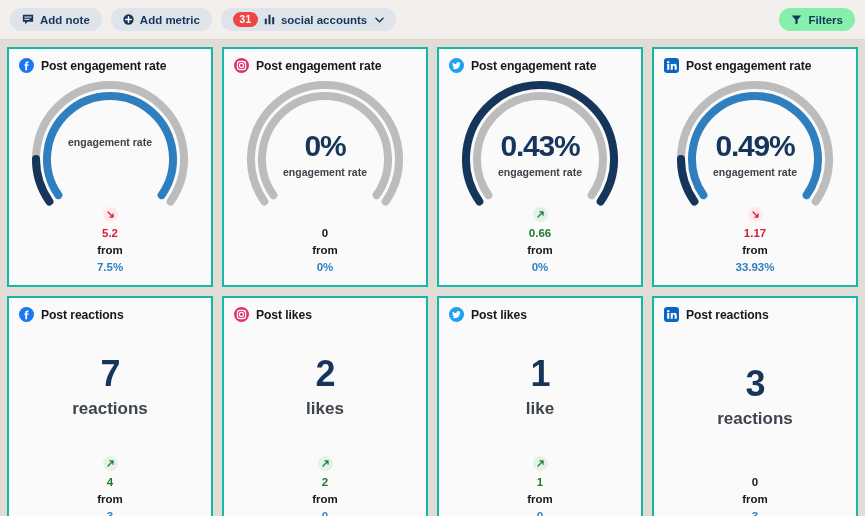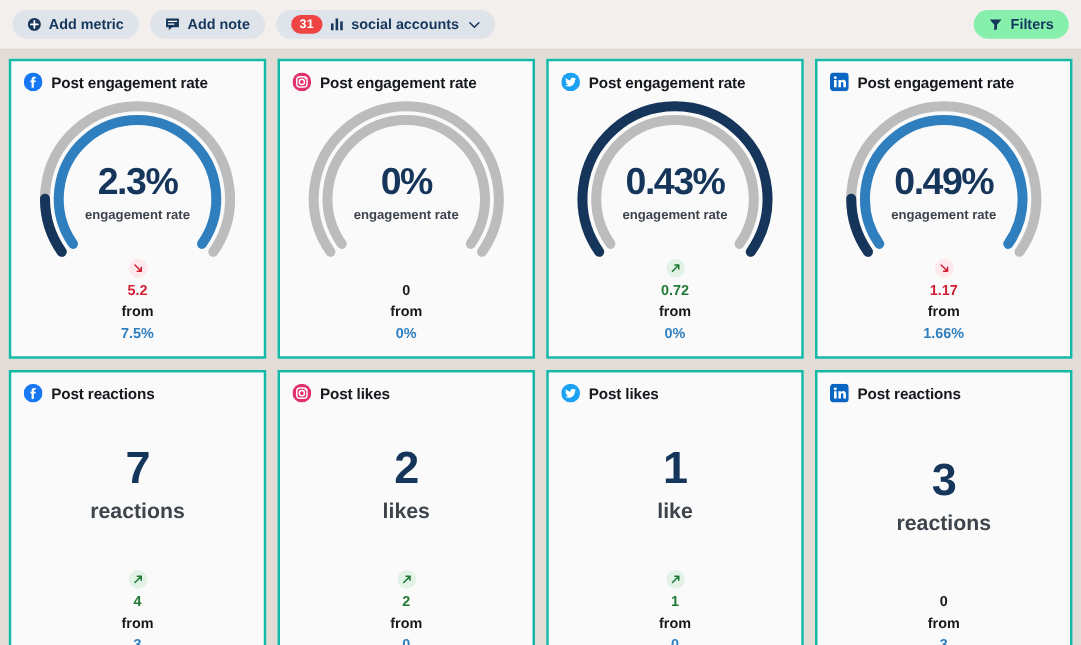--- a/index.html
+++ b/index.html
@@ -123,36 +123,36 @@
   .d-from { color: #15181c; font-weight: bold; }
   .d-prev { color: #2f7fbf; font-weight: bold; }
 </style>
 </head>
 <body>
 
 <div class="toolbar">
 
   <div class="pill">
     <span class="ico">
+      <svg width="12" height="11" viewBox="0 0 16 15">
+          <path d="M1 1h14v9.5H7.5L4 14v-3.5H1z" fill="#16355b"></path>
+          <path d="M3.6 4.2h8.8M3.6 7.2h6" stroke="#fff" stroke-width="1.3" stroke-linecap="round"></path>
+        </svg>
+    </span>
+    <span>Add note</span>
+  </div>
+
+  <div class="pill">
+    <span class="ico">
       <svg width="11" height="11" viewBox="0 0 16 16">
           <circle cx="8" cy="8" r="7.5" fill="#16355b"></circle>
           <path d="M8 4v8M4 8h8" stroke="#fff" stroke-width="2.1" stroke-linecap="round"></path>
         </svg>
     </span>
     <span>Add metric</span>
-  </div>
-
-  <div class="pill">
-    <span class="ico">
-      <svg width="12" height="11" viewBox="0 0 16 15">
-          <path d="M1 1h14v9.5H7.5L4 14v-3.5H1z" fill="#16355b"></path>
-          <path d="M3.6 4.2h8.8M3.6 7.2h6" stroke="#fff" stroke-width="1.3" stroke-linecap="round"></path>
-        </svg>
-    </span>
-    <span>Add note</span>
   </div>
 
   <div class="pill">
     <span class="count-badge">31</span>
     <span class="ico">
       <svg width="11" height="11" viewBox="0 0 14 14">
           <rect x="1" y="6" width="2.6" height="7" fill="#16355b"></rect>
           <rect x="5.7" y="1" width="2.6" height="12" fill="#16355b"></rect>
           <rect x="10.4" y="4" width="2.6" height="9" fill="#16355b"></rect>
         </svg>
@@ -189,21 +189,20 @@
         <span class="card-title">Post engagement rate</span>
       </div>
       <div class="gauge-wrap">
          <div class="gauge">
            <svg viewBox="0 0 168 168">
             <path d="M 23.38 126.44 A 74 74 0 1 1 144.62 126.44" stroke="#bcbcbc" stroke-width="8" fill="none" stroke-linecap="round"></path>
             <path d="M 23.38 126.44 A 74 74 0 0 1 10.00 84.00" stroke="#16355b" stroke-width="8" fill="none" stroke-linecap="round"></path>
             <path d="M 32.39 120.14 A 63 63 0 1 1 135.61 120.14" stroke="#2f7fbf" stroke-width="8" fill="none" stroke-linecap="round"></path>
           </svg>
            <div class="gauge-center">
-             <div class="big-pct">2.3%</div>
              <div class="sub-label">engagement rate</div>
            </div>
          </div>
        </div>
       <div class="delta">
       <span class="delta-badge down">
        <svg width="9" height="9" viewBox="0 0 10 10">
          <path d="M2.2 2.2L7.8 7.8M7.8 4.3v3.5H4.3" stroke="#d21f35" stroke-width="1.35" fill="none" stroke-linecap="round" stroke-linejoin="round"></path>
        </svg>
      </span>
@@ -264,21 +263,21 @@
              <div class="sub-label">engagement rate</div>
            </div>
          </div>
        </div>
       <div class="delta">
       <span class="delta-badge up">
        <svg width="9" height="9" viewBox="0 0 10 10">
          <path d="M2.2 7.8L7.8 2.2M4.3 2.2h3.5v3.5" stroke="#1e7a35" stroke-width="1.35" fill="none" stroke-linecap="round" stroke-linejoin="round"></path>
        </svg>
      </span>
-      <span class="d-val up">0.72</span>
+      <span class="d-val up">0.66</span>
       <span class="d-from">from</span>
       <span class="d-prev">0%</span>
     </div>
     </div>
     <div class="card">
       <div class="card-head">
         <span>
           <svg class="sico" viewBox="0 0 16 16">
             <rect width="16" height="16" rx="3.4" fill="#0a66c2"></rect>
             <circle cx="4.5" cy="4.4" r="1.25" fill="#fff"></circle>
@@ -302,21 +301,21 @@
          </div>
        </div>
       <div class="delta">
       <span class="delta-badge down">
        <svg width="9" height="9" viewBox="0 0 10 10">
          <path d="M2.2 2.2L7.8 7.8M7.8 4.3v3.5H4.3" stroke="#d21f35" stroke-width="1.35" fill="none" stroke-linecap="round" stroke-linejoin="round"></path>
        </svg>
      </span>
       <span class="d-val down">1.17</span>
       <span class="d-from">from</span>
-      <span class="d-prev">1.66%</span>
+      <span class="d-prev">33.93%</span>
     </div>
     </div>
     <div class="card">
       <div class="card-head">
         <span>
           <svg class="sico" viewBox="0 0 16 16">
             <circle cx="8" cy="8" r="8" fill="#1877f2"></circle>
             <path d="M10.1 8.3h-1.5V13H6.7V8.3H5.7V6.8h1V5.7c0-1.3.6-2.1 2.1-2.1h1.4v1.6H9.3c-.5 0-.6.2-.6.6v1h1.6z" fill="#fff"></path>
           </svg>
         </span>

